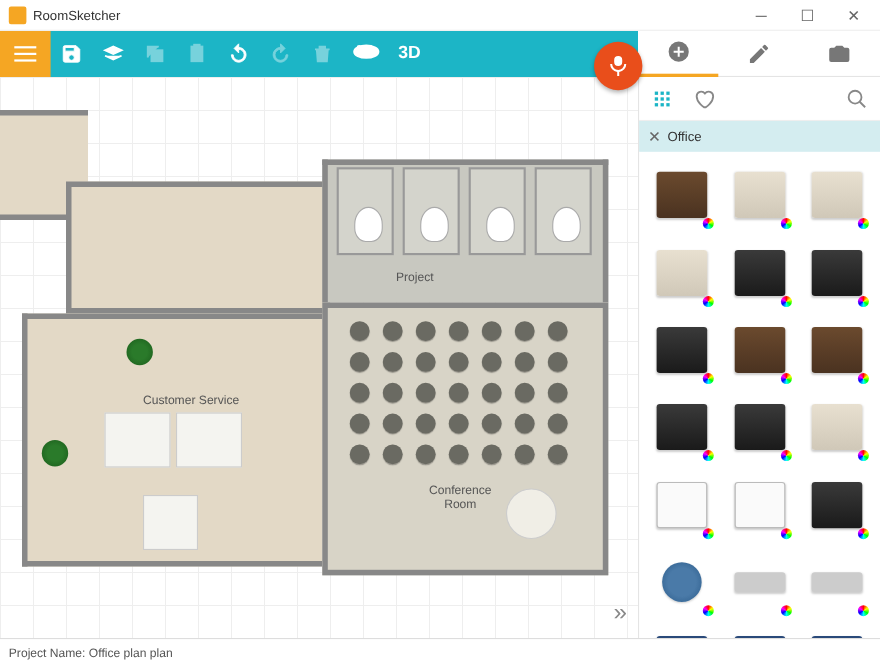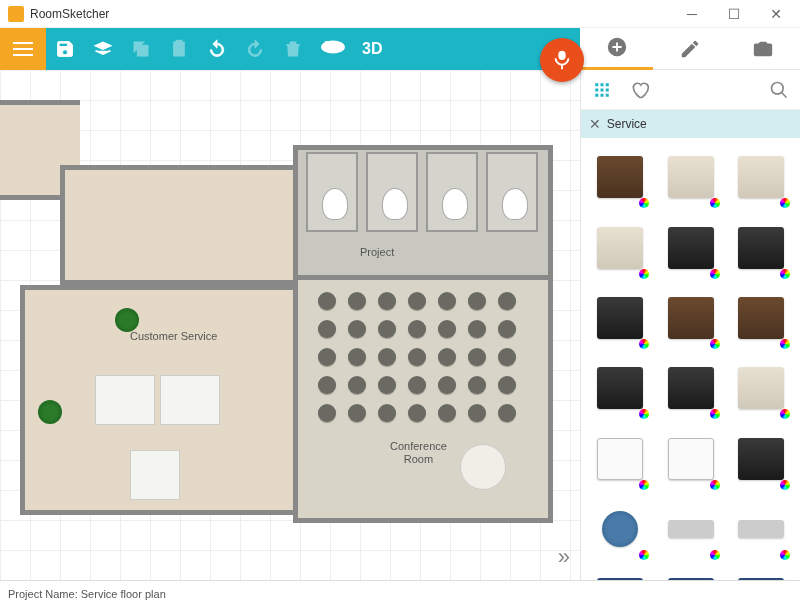--- a/index.html
+++ b/index.html
@@ -29,21 +29,21 @@
   background-size:30px 30px; }
 .room { position:absolute; background:#e3d9c6; border:5px solid #888; }
 .room.conference { left:293px; top:205px; width:260px; height:248px; background:#d8d4c7; }
 .room.restroom { left:293px; top:75px; width:260px; height:130px; border-bottom:none; background:#c8c8c0; }
 .room.customer { left:20px; top:215px; width:273px; height:230px; border-right:none; }
 .room.entry { left:0; top:30px; width:80px; height:100px; border-right:none; border-left:none; }
 .room.hall { left:60px; top:95px; width:240px; height:120px; }
 .label { position:absolute; color:#555; font-size:11px; text-align:center; line-height:1.2; }
 .label.rest { left:360px; top:176px; }
 .label.conf { left:390px; top:370px; }
-.label.cust { left:130px; top:260px; }
+.label.cust { left:130px; top:288px; }
 .chair { position:absolute; width:18px; height:18px; border-radius:50%; background:#6a6a62; box-shadow:0 1px 1px rgba(0,0,0,.3); }
 .desk { position:absolute; width:60px; height:50px; background:#f4f4f0; border:1px solid #ccc; }
 .plant { position:absolute; width:24px; height:24px; border-radius:50%; background:radial-gradient(circle,#2a7a2a 40%,#1a5a1a 100%); }
 .toilet-stall { position:absolute; width:52px; height:80px; border:2px solid #999; background:#d4d4cc; }
 .toilet-stall::after { content:''; position:absolute; left:14px; top:34px; width:24px; height:30px; border-radius:50% 50% 40% 40%; background:#fff; border:1px solid #aaa; }
 .proj-table { position:absolute; left:460px; top:374px; width:46px; height:46px; border-radius:50%; background:#f0eee6; border:1px solid #ccc; }
 .expand-btn { position:absolute; right:10px; bottom:10px; font-size:22px; color:#888; }
 .side-panel { width:220px; border-left:1px solid #e4e4e4; display:flex; flex-direction:column; background:#fff; }
 .side-tabs { height:40px; display:flex; align-items:center; border-bottom:1px solid #eee; padding:0 6px; gap:8px; }
 .side-tabs .stab { width:30px; height:30px; display:flex; align-items:center; justify-content:center; color:#888; }
@@ -244,21 +244,21 @@
       <div class="spacer"></div>
       <div class="stab">
         <svg viewBox="0 0 24 24" width="20" height="20" fill="none" stroke="#888" stroke-width="2">
             <circle cx="10" cy="10" r="7"></circle>
             <path d="M21 21l-6-6"></path>
           </svg>
       </div>
     </div>
     <div class="category-header">
       <span class="close">✕</span>
-      <span>Service</span>
+      <span>Office</span>
     </div>
     <div class="furniture-grid" id="furniture-grid">
         <div class="furniture-item">
           <div class="thumb wood"></div>
           <div class="color-dot"></div>
         </div>
         <div class="furniture-item">
           <div class="thumb cabinet"></div>
           <div class="color-dot"></div>
         </div>
@@ -334,14 +334,14 @@
         </div>
         <div class="furniture-item">
           <div class="thumb laptop"></div>
         </div>
       </div>
   </div>
 </div>
 
 <div class="statusbar">
   <span>Project Name:</span>&nbsp;
-  <span>Service floor plan</span>
+  <span>Office plan plan</span>
 </div>
 
 </body></html>

